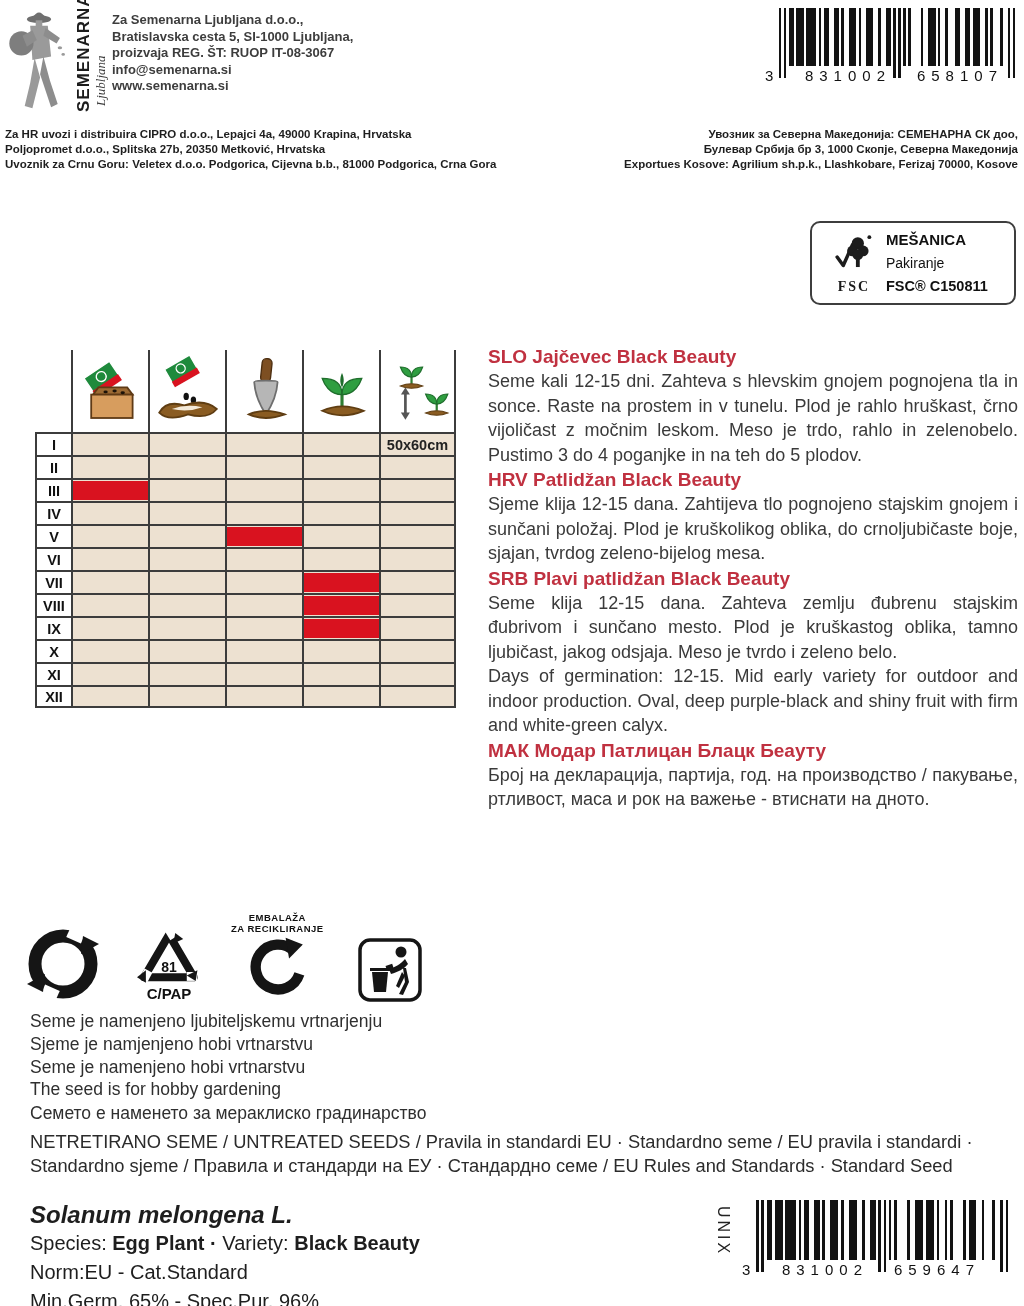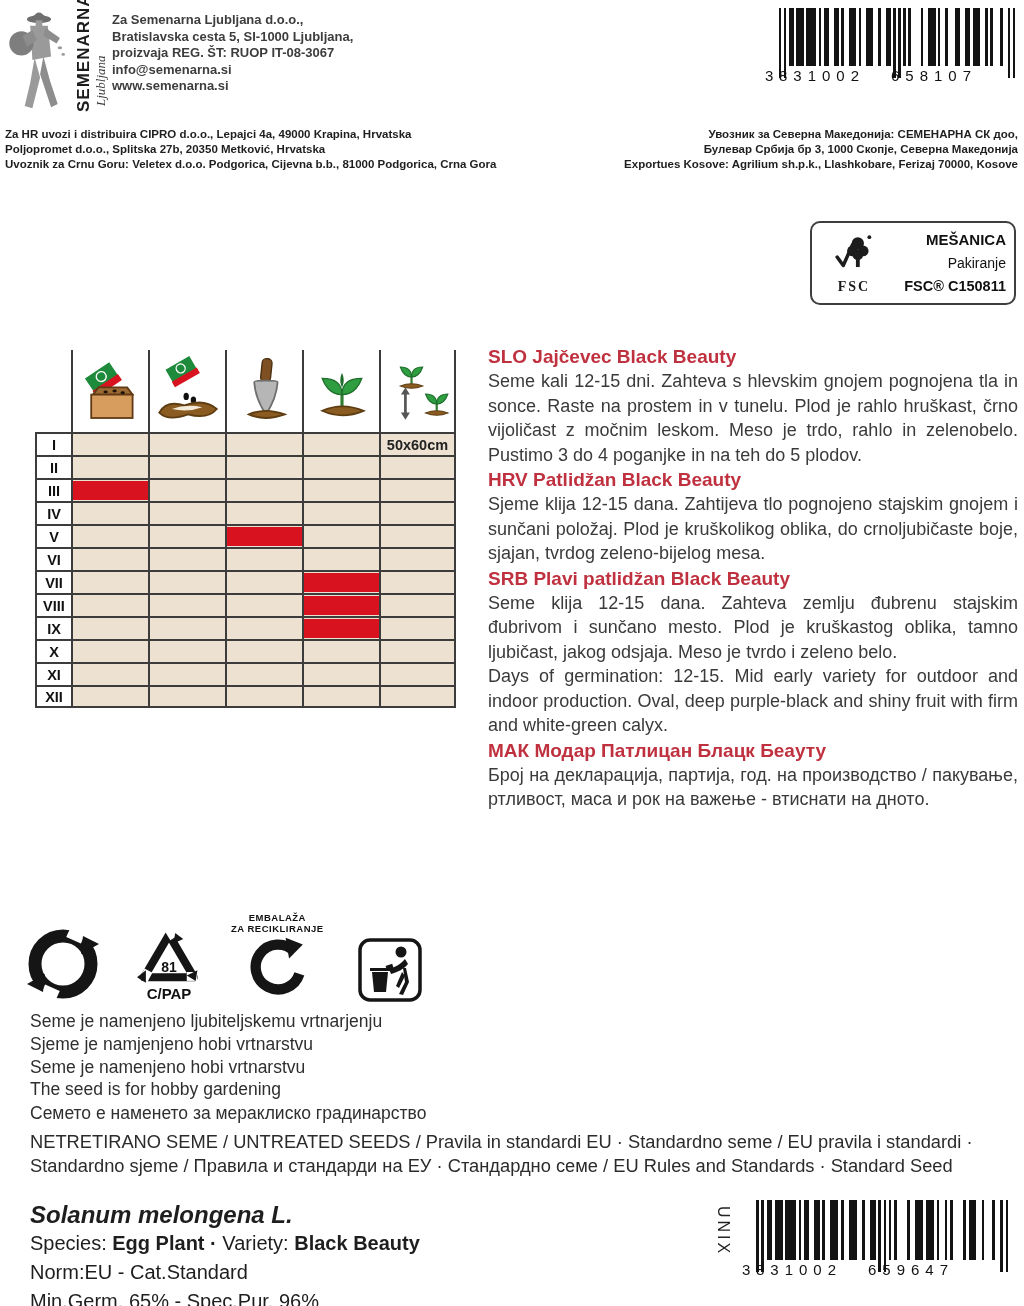--- a/index.html
+++ b/index.html
@@ -20,34 +20,34 @@
   .barcode-top { left:765px; top:8px; width:250px; }
   .barcode-bottom { left:742px; top:1200px; width:266px; }
   .bc-bars { display:flex; align-items:flex-start; margin-left:14px; }
   .bc-mod { width:2.5px; height:58px; }
   .barcode-bottom .bc-mod { width:2.7px; height:60px; }
   .bc-mod.on { background:#131313; }
   .bc-mod.tall { height:70px; }
   .barcode-bottom .bc-mod.tall { height:72px; }
   .bc-digits { display:flex; margin-top:-11px; font-size:15px; font-weight:400; color:#111; }
   .bc-first { width:14px; text-align:left; }
-  .bc-group { width:112px; text-align:left; letter-spacing:6px; background:transparent; }
+  .bc-group { width:112px; text-align:right; letter-spacing:6px; background:transparent; }
   .unix-label { position:absolute; left:714px; top:1206px; writing-mode:vertical-rl;
     font-size:16px; font-weight:500; letter-spacing:3px; color:#222; }
 
   
   .dist-left { position:absolute; left:5px; top:127px; font-size:11.5px; line-height:15px; font-weight:700; color:#1e1e1e; }
   .dist-right { position:absolute; right:6px; top:127px; font-size:11.5px; line-height:15px; font-weight:700; color:#1e1e1e; text-align:right; }
 
   
   .fsc-box { position:absolute; left:810px; top:221px; width:206px; height:84px; border:2.5px solid #3e3e3e;
     border-radius:10px; display:flex; align-items:center; padding:4px 8px 4px 10px; }
   .fsc-left { width:64px; text-align:center; }
   .fsc-left .fsc-word { font-family:"Liberation Serif", serif; font-weight:700; font-size:14px; letter-spacing:2px; color:#1c1c1c; margin-top:-2px; }
-  .fsc-right { flex:1; text-align:right; line-height:20px; }
+  .fsc-right { flex:1; text-align:left; line-height:20px; }
   .fsc-title { font-size:15px; font-weight:700; color:#111; }
   .fsc-sub { font-size:14px; color:#111; margin:3px 0; }
   .fsc-code { font-size:14.5px; font-weight:700; color:#111; }
 
   
   .calendar { position:absolute; left:35px; top:350px; width:421px; }
   .cal-header { display:flex; height:82px; }
   .cal-hcell { width:77px; border-left:2px solid #3c3c3c; display:flex; align-items:flex-end; justify-content:center; overflow:visible; }
   .cal-hcell svg { display:block; margin-bottom:2px; }
   .cal-hcell.empty { width:36px; border:none; }

